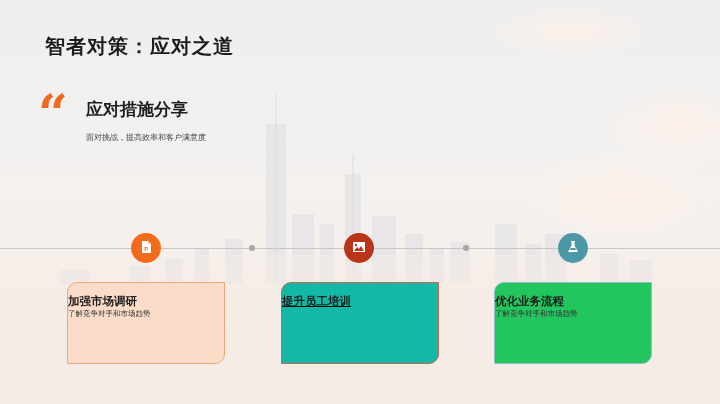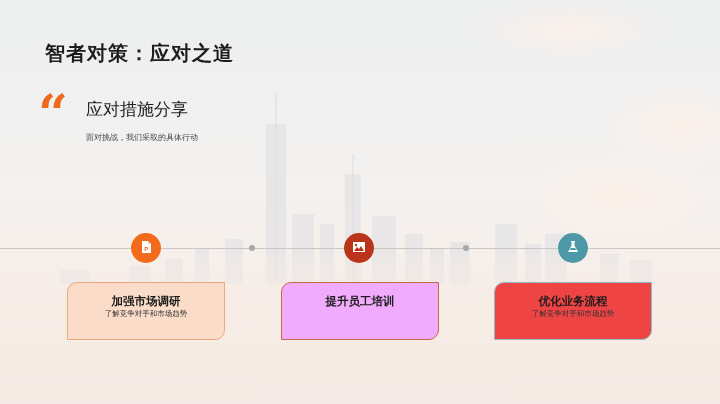--- a/index.html
+++ b/index.html
@@ -9,31 +9,31 @@
       font-family: "DejaVu Sans", "Liberation Sans", sans-serif;
       background: linear-gradient(180deg, #eceeef 0%, #f2f1f0 35%, #f6f0ec 60%, #f7ece6 80%, #f4ebe6 100%);
     }
     .bg-layer { position: absolute; inset: 0; overflow: hidden; }
     .cloud { position: absolute; border-radius: 50%; background: radial-gradient(ellipse at center, rgba(255,240,232,0.8) 0%, rgba(255,240,232,0) 70%); }
     .skyline { position: absolute; left: 0; right: 0; bottom: 0; height: 404px; }
     .bldg { position: absolute; bottom: 120px; background: rgba(220,222,226,0.55); }
     .haze { position: absolute; left: 0; right: 0; top: 255px; height: 149px;
       background: linear-gradient(180deg, rgba(246,238,232,0.3) 0%, rgba(246,236,230,0.85) 40%, rgba(245,235,229,0.95) 100%); }
 
-    .title { position: absolute; left: 45px; top: 40px; font-size: 20px; font-weight: bold; color: #1c1c1c; letter-spacing: 1px; }
+    .title { position: absolute; left: 45px; top: 33px; font-size: 20px; font-weight: bold; color: #1c1c1c; letter-spacing: 1px; }
     .quote-mark { position: absolute; left: 38px; top: 88px; font-family: "DejaVu Serif", serif; font-size: 52px; font-weight: bold; color: #f06a1e; line-height: 1; }
-    .section-title { position: absolute; left: 86px; top: 98px; font-size: 17px; font-weight: normal; color: #1e1e1e; }
+    .section-title { position: absolute; left: 86px; top: 98px; font-size: 17px; font-weight: bold; color: #1e1e1e; }
     .section-sub { position: absolute; left: 86px; top: 132px; font-size: 8px; color: #444; }
 
     .timeline-line { position: absolute; left: 0; right: 0; top: 248px; height: 1px; background: #c9c6c4; }
     .tdot { position: absolute; top: 245px; width: 6px; height: 6px; border-radius: 50%; background: #a8a8a8; }
     .node { position: absolute; top: 233px; width: 30px; height: 30px; border-radius: 50%; display: flex; align-items: center; justify-content: center; }
     .node svg { width: 14px; height: 14px; }
 
-    .card { position: absolute; top: 282px; width: 158px; height: 58px; border-radius: 10px 0 10px 0; border: 1px solid; text-align: center; }
+    .card { position: absolute; top: 282px; width: 158px; height: 82px; border-radius: 10px 0 10px 0; border: 1px solid; }
     .card-title { margin-top: 11px; font-size: 11.5px; font-weight: bold; color: #1c1c1c; }
     .card-desc { margin-top: 0; font-size: 7.5px; color: #333; }
   </style>
 </head>
 <body>
 
 <div class="bg-layer">
   <div class="cloud" style="left:470px;top:0;width:200px;height:60px;"></div>
   <div class="cloud" style="left:600px;top:80px;width:160px;height:90px;"></div>
   <div class="cloud" style="left:520px;top:150px;width:200px;height:90px;"></div>
@@ -59,21 +59,21 @@
     <div class="bldg" style="left:130px;width:20px;height:18px;"></div>
     <div class="bldg" style="left:60px;width:30px;height:14px;"></div>
   </div>
   <div class="haze"></div>
 </div>
 
 <div class="title">智者对策：应对之道</div>
 
 <div class="quote-mark">“</div>
 <div class="section-title">应对措施分享</div>
-<div class="section-sub">面对挑战，我们采取的具体行动</div>
+<div class="section-sub">面对挑战，提高效率和客户满意度</div>
 
 <div class="timeline-line"></div>
 <div class="tdot" style="left:249px;"></div>
 <div class="tdot" style="left:463px;"></div>
 
 <div class="node" style="left:131px;background:#f26b1d;">
   <span>
     <svg viewBox="0 0 14 14">
         <path d="M3 1h6l3 3v9H3z" fill="#fff"></path>
         <path d="M9 1v3h3" fill="#f8c4a4"></path>
@@ -98,19 +98,19 @@
         <path d="M5 1h4v1h-0.5v3.5L12 12H2l3.5-6.5V2H5z" fill="#fff"></path>
         <path d="M3.5 10L5 8h4l1.5 2z" fill="#4d98a6"></path>
       </svg>
   </span>
 </div>
 
 <div class="card" style="left:67px;background:#fbdcc8;border-color:#f0a678;">
   <div class="card-title">加强市场调研</div>
   <div class="card-desc">了解竞争对手和市场趋势</div>
 </div>
-<div class="card" style="left:281px;background:#f0abfc;border-color:#c8664c;">
+<div class="card" style="left:281px;background:#14b8a6;border-color:#c8664c;text-decoration:underline;">
   <div class="card-title">提升员工培训</div>
 </div>
-<div class="card" style="left:494px;background:#ef4444;border-color:#8fbcc6;">
+<div class="card" style="left:494px;background:#22c55e;border-color:#8fbcc6;">
   <div class="card-title">优化业务流程</div>
   <div class="card-desc">了解竞争对手和市场趋势</div>
 </div>
 
 </body></html>

